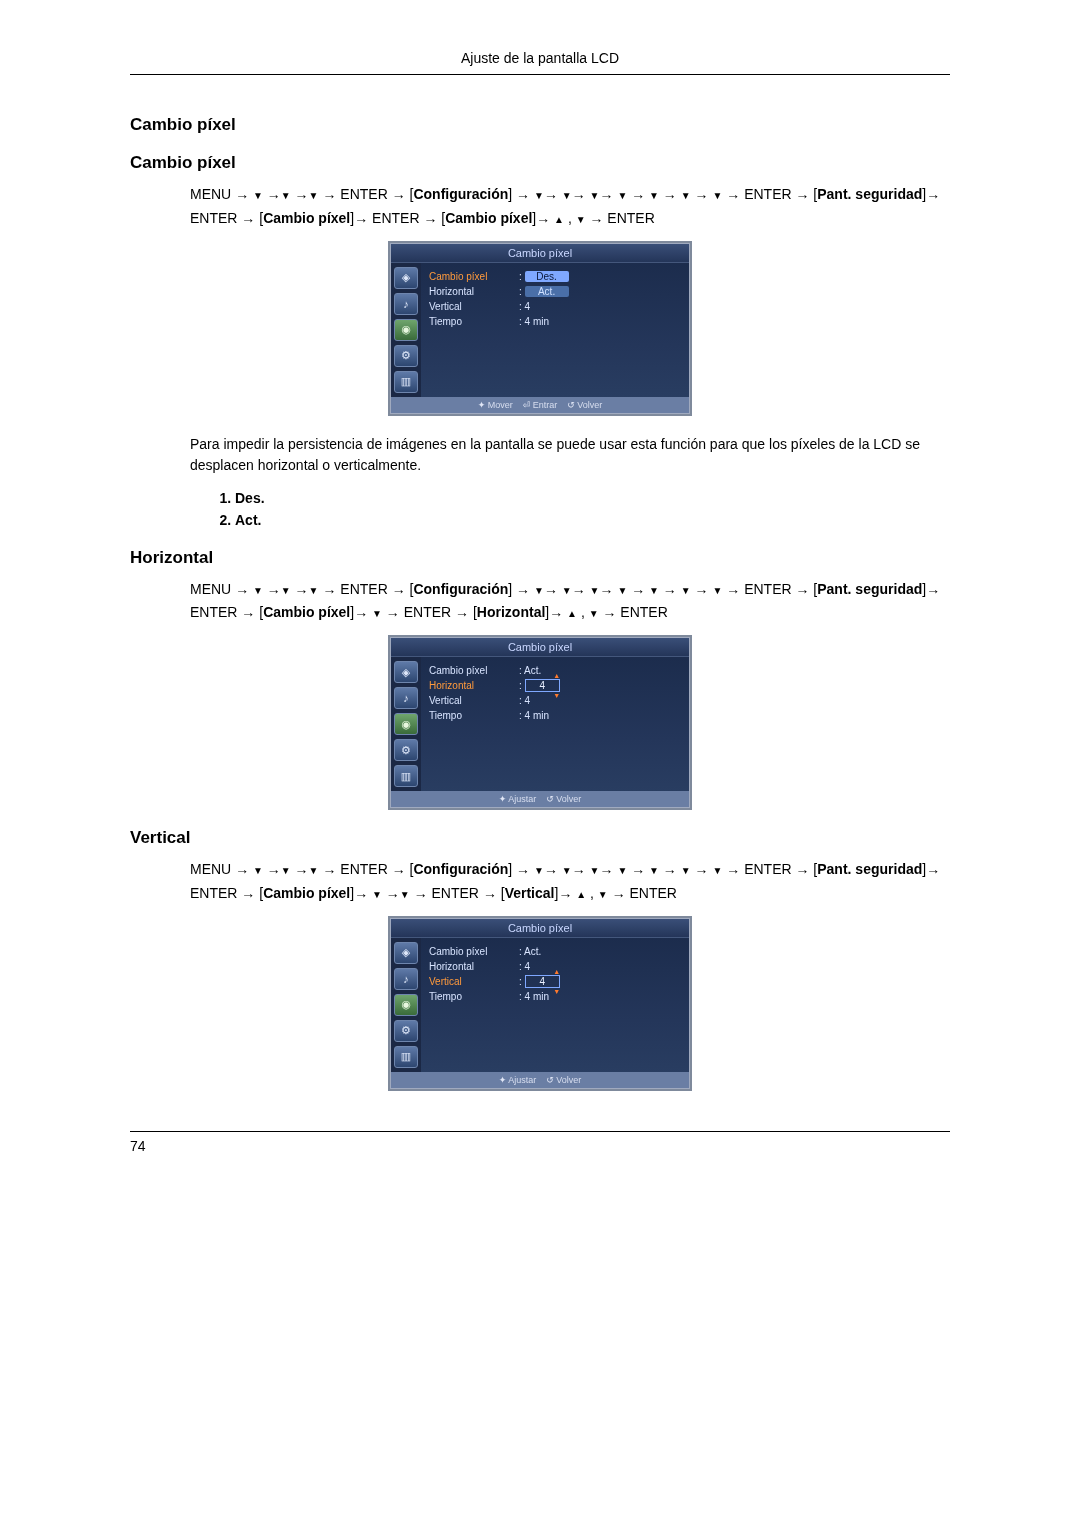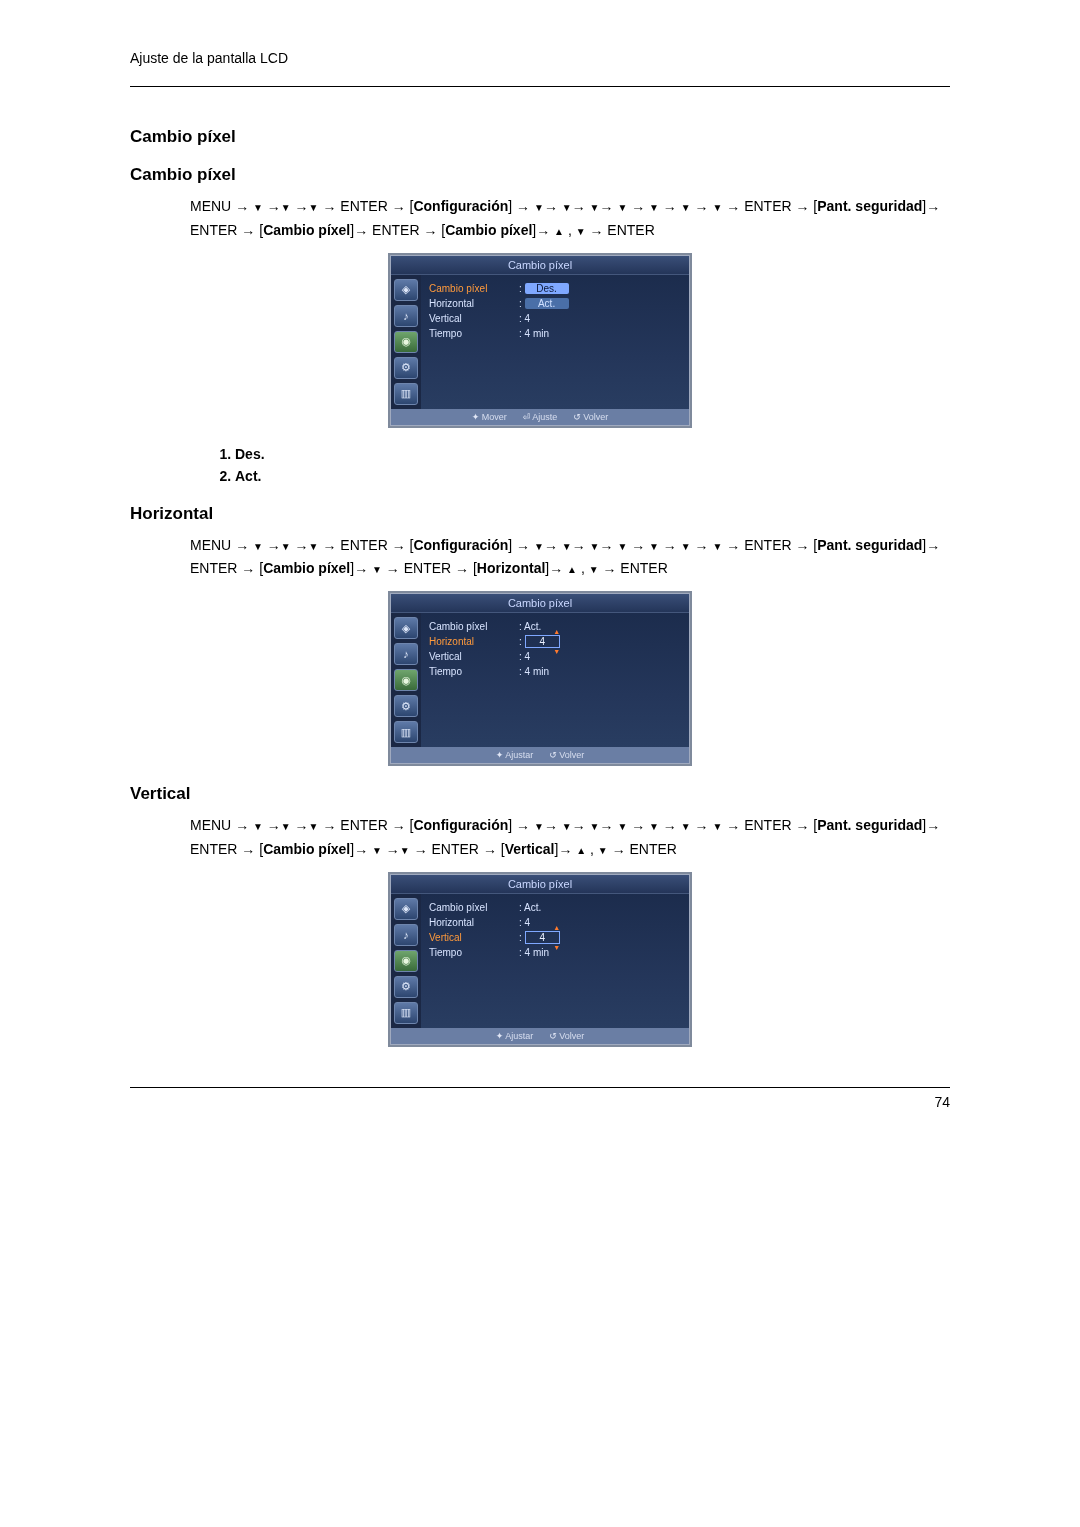--- a/index.html
+++ b/index.html
@@ -9,22 +9,22 @@
     font-size: 14px;
     color: #000;
     background: #fff;
   }
   .page {
     width: 820px;
     margin: 0 auto;
     padding: 50px 0 30px;
   }
   .header-title {
-    text-align: left;
-    padding-bottom: 20px;
+    text-align: center;
+    padding-bottom: 8px;
     border-bottom: 1px solid #000;
     margin-bottom: 40px;
   }
   .section-h2 {
     font-size: 17px;
     font-weight: bold;
     margin: 18px 0 10px;
   }
   .indent {
     margin-left: 60px;
@@ -113,28 +113,28 @@
   }
   .spin-box::before { content:"▲"; position:absolute; right:-1px; top:-8px; font-size:7px; color:#ff7a2d;}
   .spin-box::after  { content:"▼"; position:absolute; right:-1px; bottom:-8px; font-size:7px; color:#ff7a2d;}
   .osd-foot {
     background: #6a7ea4;
     color: #eef2ff;
     font-size: 9px;
     padding: 3px 0;
     text-align: center;
     display:flex;
-    gap:16px;
+    gap:10px;
     justify-content:center;
   }
   .osd-foot span { opacity:.9; }
   .footer {
     border-top: 1px solid #000;
     margin-top: 40px;
-    text-align: right;
+    text-align: left;
     padding-top: 6px;
   }
 </style>
 </head>
 <body>
 
 <div class="page">
 
   <div class="header-title">Ajuste de la pantalla LCD</div>
 
@@ -190,26 +190,27 @@
               <span class="osd-val">: <span>4</span></span>
             </div>
           <div class="osd-row">
               <span class="osd-label">Tiempo</span>
               <span class="osd-val">: <span>4 min</span></span>
             </div>
         </div>
       </div>
       <div class="osd-foot">
         <span>✦ <span>Mover</span></span>
-        <span>⏎ <span>Ajuste</span></span>
+        <span>⏎ <span>Entrar</span></span>
         <span>↺ <span>Volver</span></span>
       </div>
     </div>
   </div>
 
+  <div class="para">Para impedir la persistencia de imágenes en la pantalla se puede usar esta función para que los píxeles de la LCD se desplacen horizontal o verticalmente.</div>
   <ol class="opt">
     <li>Des.</li>
     <li>Act.</li>
   </ol>
 
   <div class="section-h2">Horizontal</div>
   <div class="indent nav-path">
     <span>MENU</span> <span class="arrow"></span>
     <span class="triangle-down"></span> <span class="arrow"></span><span class="triangle-down"></span>
     <span class="arrow"></span><span class="triangle-down"></span> <span class="arrow"></span>

